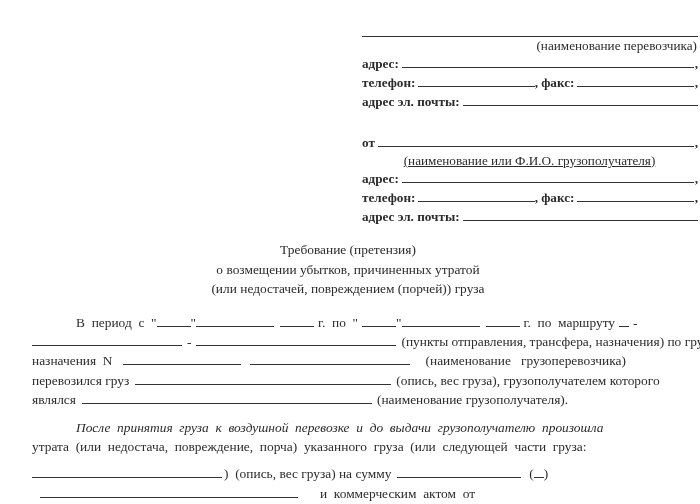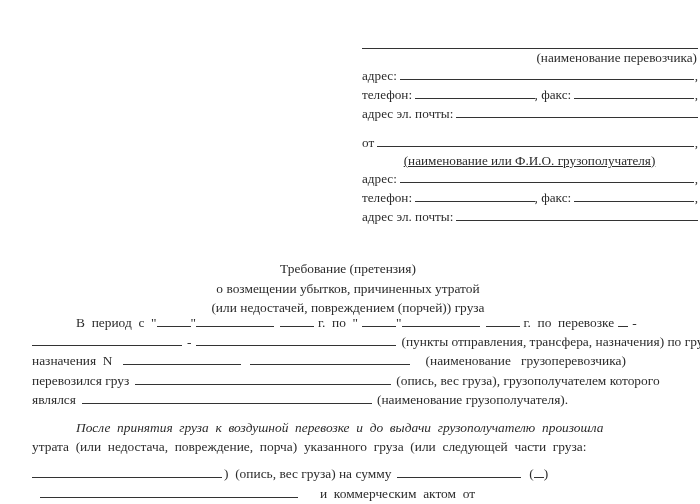--- a/index.html
+++ b/index.html
@@ -24,28 +24,29 @@
   }
 
   
   .header-block {
     position: absolute;
     left: 362px;
     width: 336px;
     font-size: 13.2px;
     line-height: 19px;
   }
-  #carrier-block { top: 36px; }
+  #carrier-block { top: 24px; }
   #consignee-block { top: 133px; }
 
   .hdr-line {
     display: flex;
     align-items: baseline;
     white-space: nowrap;
     justify-content: flex-end;
+    font-weight: bold;
   }
   .hdr-label { flex: 0 0 auto; padding-right: 3px; }
   .hdr-caption {
     display: block;
     text-align: right;
     font-size: 13.2px;
     line-height: 17px;
     white-space: nowrap;
     padding-right: 1px;
   }
@@ -68,21 +69,20 @@
 
   
   #doc-title {
     position: absolute;
     top: 240px;
     left: 0;
     width: 696px;
     text-align: center;
     font-size: 13.4px;
     line-height: 19.5px;
-    margin-top: 19px;
   }
   #doc-title .tline { display: block; white-space: nowrap; }
 
   
   .para {
     position: absolute;
     left: 32px;
     width: 660px;
     font-size: 13.4px;
     line-height: 19.2px;
@@ -178,21 +178,21 @@
       <span class="sp">"</span>
       <span class="rule-fixed w-md"></span>
       <span class="gap" style="width:6px;"></span>
       <span class="rule-fixed w-sm"></span>
       <span class="sp" style="padding:0 4px;">г.  по  "</span>
       <span class="rule-fixed w-sm"></span>
       <span class="sp">"</span>
       <span class="rule-fixed w-md"></span>
       <span class="gap" style="width:6px;"></span>
       <span class="rule-fixed w-sm"></span>
-      <span class="sp" style="padding:0 4px;">г.  по  перевозке</span>
+      <span class="sp" style="padding:0 4px;">г.  по  маршруту</span>
       <span class="rule"></span>
       <span class="sp" style="padding-left:4px;">-</span>
     </div>
 
     <div class="pline">
       <span class="rule-fixed" style="width:150px;"></span>
       <span class="sp" style="padding:0 5px;">-</span>
       <span class="rule-fixed" style="width:200px;"></span>
       <span class="sp" style="padding-left:5px;">(пункты отправления, трансфера, назначения) по грузовой</span>
     </div>

